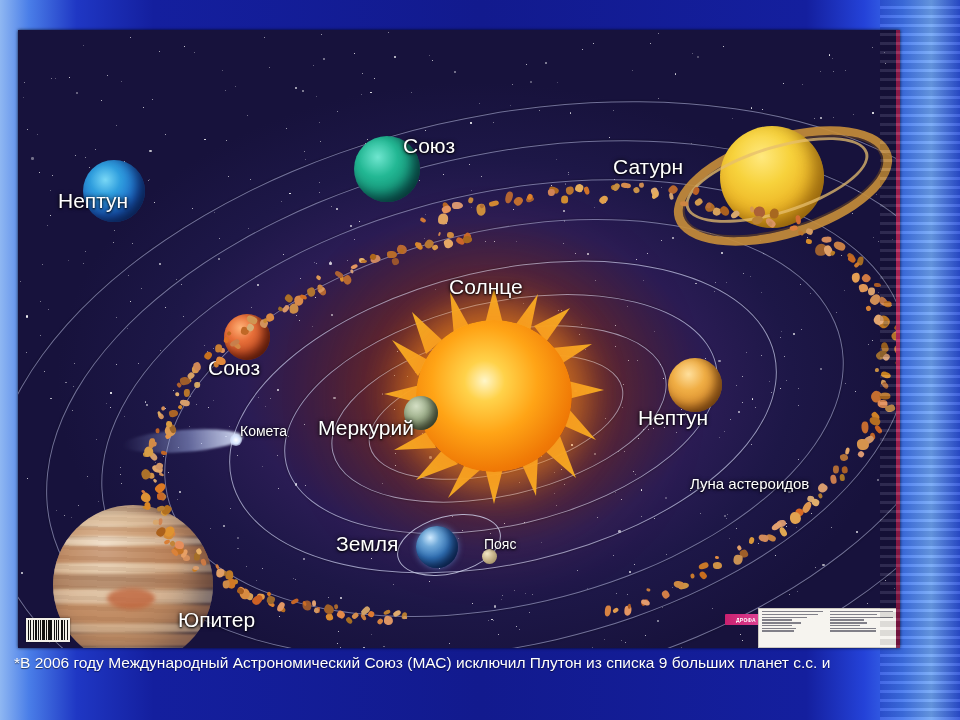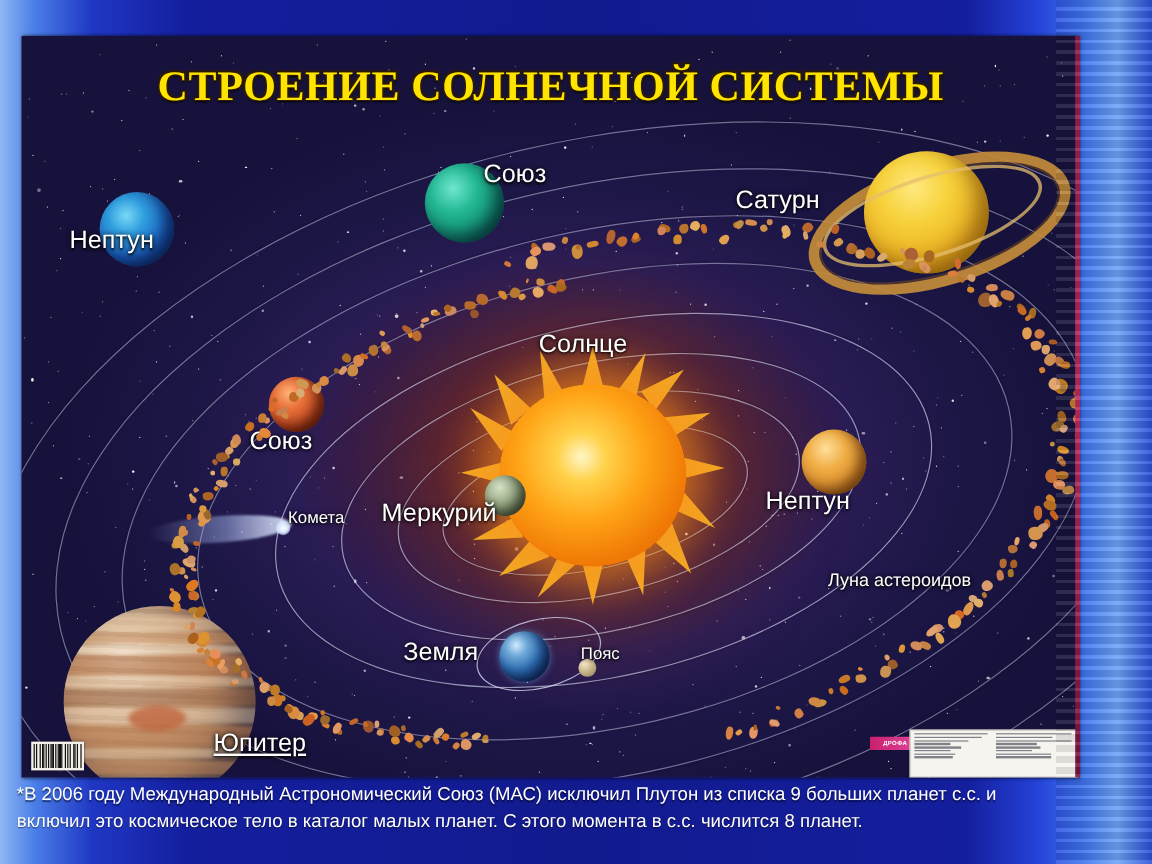--- a/index.html
+++ b/index.html
@@ -819,21 +819,21 @@
         <span style="top:40.6px;height:17.2px;background:rgba(176,112,70,.55);filter:blur(1.2px)"></span>
         <span style="top:59.2px;height:8.0px;background:rgba(232,205,175,.40);filter:blur(1.2px)"></span>
         <span style="top:68.7px;height:14.3px;background:rgba(150,100,70,.50);filter:blur(1.2px)"></span>
         <span style="top:84.5px;height:13.6px;background:rgba(244,228,205,.35);filter:blur(1.2px)"></span>
         <span style="top:99.7px;height:18.0px;background:rgba(186,126,84,.50);filter:blur(1.2px)"></span>
         <span style="top:119.1px;height:8.0px;background:rgba(225,195,160,.55);filter:blur(1.2px)"></span>
         <span style="top:128.6px;height:12.5px;background:rgba(196,140,96,.55);filter:blur(1.2px)"></span>
         <span style="top:142.6px;height:13.5px;background:rgba(240,220,198,.45);filter:blur(1.2px)"></span>
         <span style="left:34%;top:52%;width:30%;height:13%;border-radius:50%;background:rgba(190,95,55,.75);filter:blur(2px)"></span>
       </div>
-    <div class="lbl" style="left:160px;top:578px;text-decoration:underline;">Юпитер</div>
+    <div class="lbl" style="left:160px;top:578px;">Юпитер</div>
 
     <div id="saturn-ring"></div>
     <div class="body" id="saturn"></div>
     <div id="saturn-ring2"></div>
     <div class="lbl" style="left:595px;top:125px;">Сатурн</div>
 
     <div class="body" id="uranus"></div>
     <div class="lbl" style="left:385px;top:104px;">Союз</div>
 
     <div class="body" id="neptune"></div>
@@ -1118,21 +1118,20 @@
         <b style="left:627.9px;top:558.3px;width:4.4px;height:3.4px;background:hsl(27,53%,50%);transform:rotate(190deg)"></b>
         <b style="left:622.5px;top:569.8px;width:8.1px;height:5.1px;background:hsl(22,67%,42%);transform:rotate(325deg)"></b>
         <b style="left:622.7px;top:569.7px;width:8.8px;height:5.0px;background:hsl(23,67%,66%);transform:rotate(19deg)"></b>
         <b style="left:604.9px;top:576.5px;width:9.7px;height:7.1px;background:hsl(24,71%,64%);transform:rotate(94deg)"></b>
         <b style="left:608.6px;top:574.6px;width:4.6px;height:2.9px;background:hsl(25,69%,41%);transform:rotate(271deg)"></b>
         <b style="left:594.8px;top:578.4px;width:5.5px;height:4.3px;background:hsl(32,69%,59%);transform:rotate(146deg)"></b>
         <b style="left:584.0px;top:577.6px;width:11.4px;height:6.3px;background:hsl(26,65%,55%);transform:rotate(96deg)"></b>
       </div>
     <div class="lbl md" style="left:672px;top:445px;">Луна астероидов</div>
 
-    <div id="title">СТРОЕНИЕ СОЛНЕЧНОЙ СИСТЕМЫ</div>
 
     <div id="barcode">
         <i style="width:1px"></i>
         <i style="width:1px;background:transparent"></i>
         <i style="width:1px"></i>
         <i style="width:1px;background:transparent"></i>
         <i style="width:1px"></i>
         <i style="width:1px;background:transparent"></i>
         <i style="width:2px"></i>
         <i style="width:1px"></i>
@@ -1189,16 +1188,15 @@
           <i style="width:72%"></i>
           <i style="width:72%"></i>
         </div>
     </div>
 
     <div class="print-edge"></div>
   </div>
 
   <div id="caption">
     <p>*В 2006 году Международный Астрономический Союз (МАС) исключил Плутон из списка 9 больших планет с.с. и</p>
-    <p>включил это космическое тело в каталог малых планет. С этого момента в с.с. числится 8 планет.</p>
   </div>
 
 </div>
 
 </body></html>

